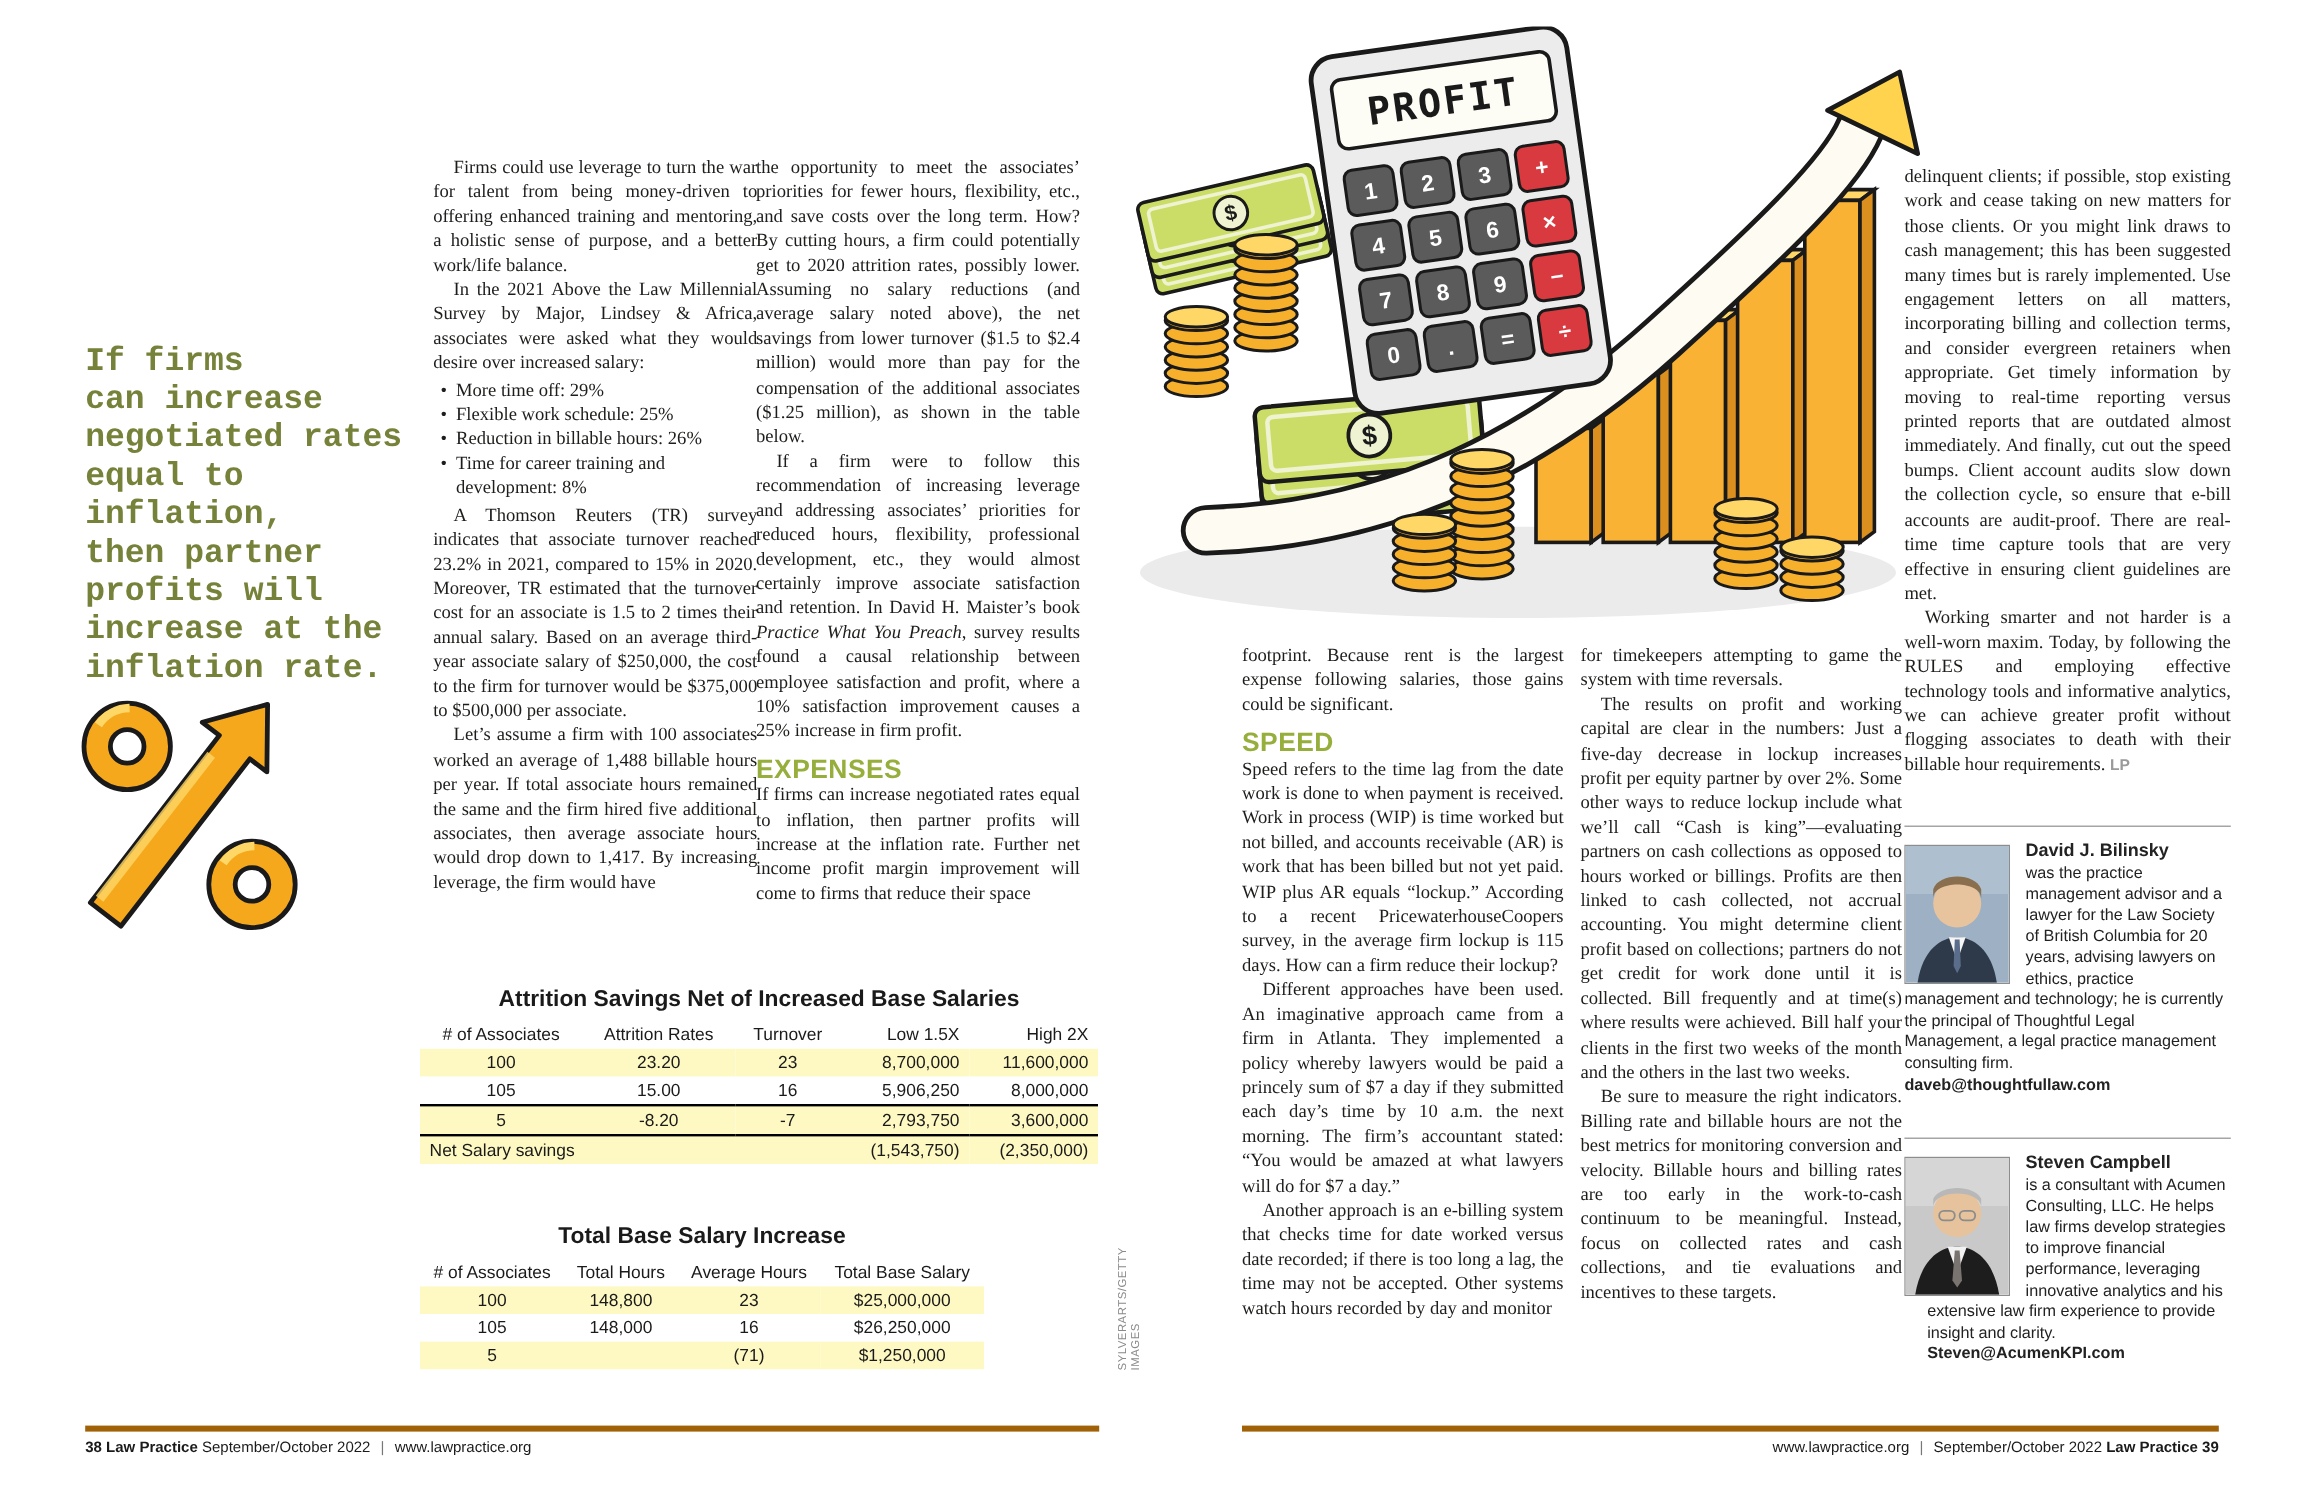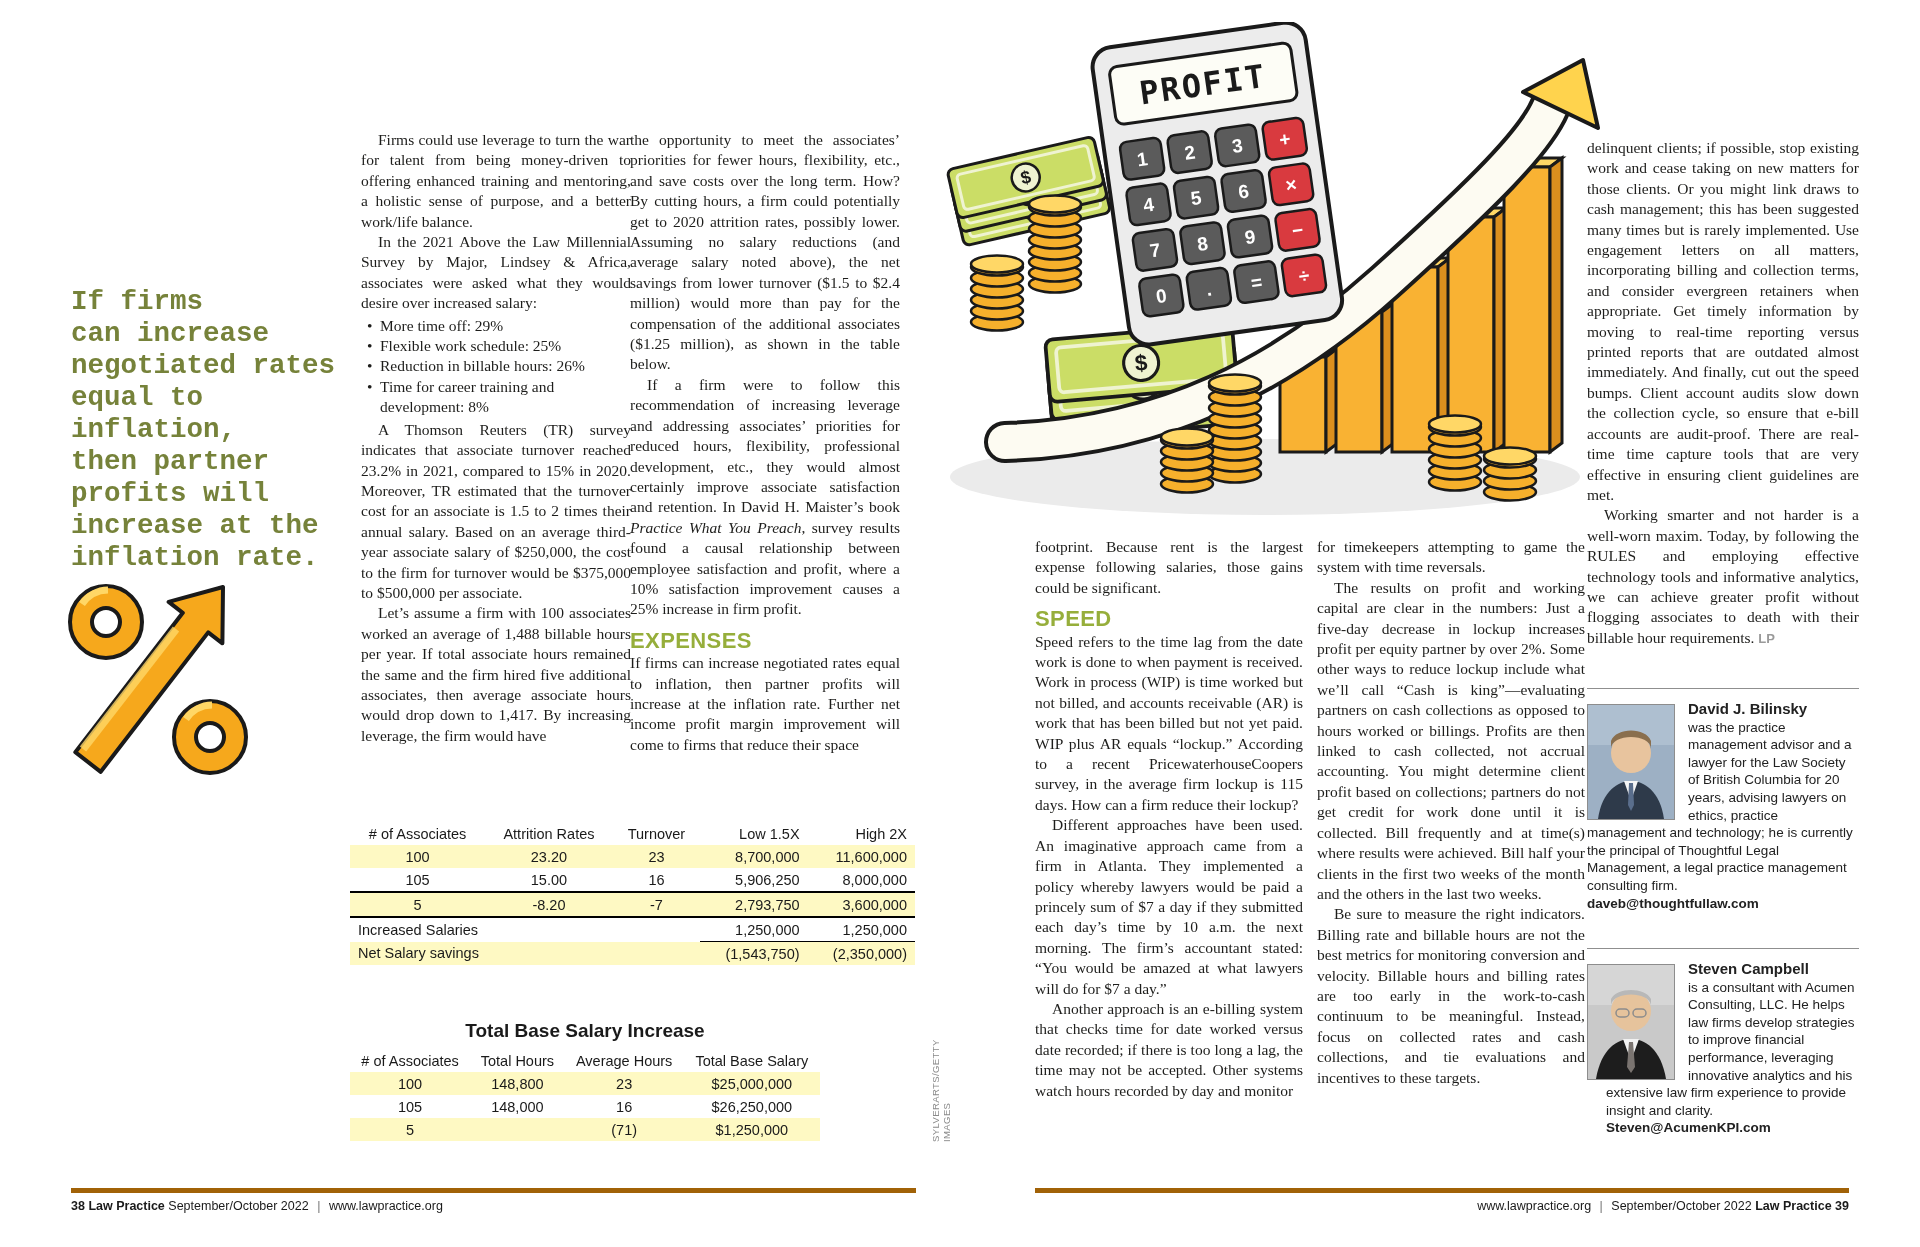--- a/index.html
+++ b/index.html
@@ -118,20 +118,21 @@
   </div>
 
   <div class="col col2">
     <p class="noind">the opportunity to meet the associates’ priorities for fewer hours, flexibility, etc., and save costs over the long term. How? By cutting hours, a firm could potentially get to 2020 attrition rates, possibly lower. Assuming no salary reductions (and average salary noted above), the net savings from lower turnover ($1.5 to $2.4 million) would more than pay for the compensation of the additional associates ($1.25 million), as shown in the table below.</p>
     <p><span>If a firm were to follow this recommendation of increasing leverage and addressing associates’ priorities for reduced hours, flexibility, professional development, etc., they would almost certainly improve associate satisfaction and retention. In David H. Maister’s book </span><span class="ital">Practice What You Preach</span><span>, survey results found a causal relationship between employee satisfaction and profit, where a 10% satisfaction improvement causes a 25% increase in firm profit.</span></p>
     <h3 class="subhead">EXPENSES</h3>
     <p class="noind">If firms can increase negotiated rates equal to inflation, then partner profits will increase at the inflation rate. Further net income profit margin improvement will come to firms that reduce their space</p>
   </div>
 
   <div class="tablewrap t1">
+    <div class="tbl-title">Attrition Savings Net of Increased Base Salaries</div>
     <table>
       <thead>
         <tr>
           <th># of Associates</th>
           <th>Attrition Rates</th>
           <th>Turnover</th>
           <th>Low 1.5X</th>
           <th>High 2X</th>
         </tr>
       </thead>
@@ -149,25 +150,20 @@
           <td class="c">16</td>
           <td class="num">5,906,250</td>
           <td class="num">8,000,000</td>
         </tr>
         <tr class="beige bb">
           <td class="c">5</td>
           <td class="c">-8.20</td>
           <td class="c">-7</td>
           <td class="num">2,793,750</td>
           <td class="num">3,600,000</td>
-        </tr>
-        <tr>
-          <td class="lbl" colspan="3">Increased Salaries</td>
-          <td class="num partline">1,250,000</td>
-          <td class="num partline">1,250,000</td>
         </tr>
         <tr class="beige">
           <td class="lbl" colspan="3">Net Salary savings</td>
           <td class="num">(1,543,750)</td>
           <td class="num">(2,350,000)</td>
         </tr>
       </tbody>
     </table>
   </div>
 

